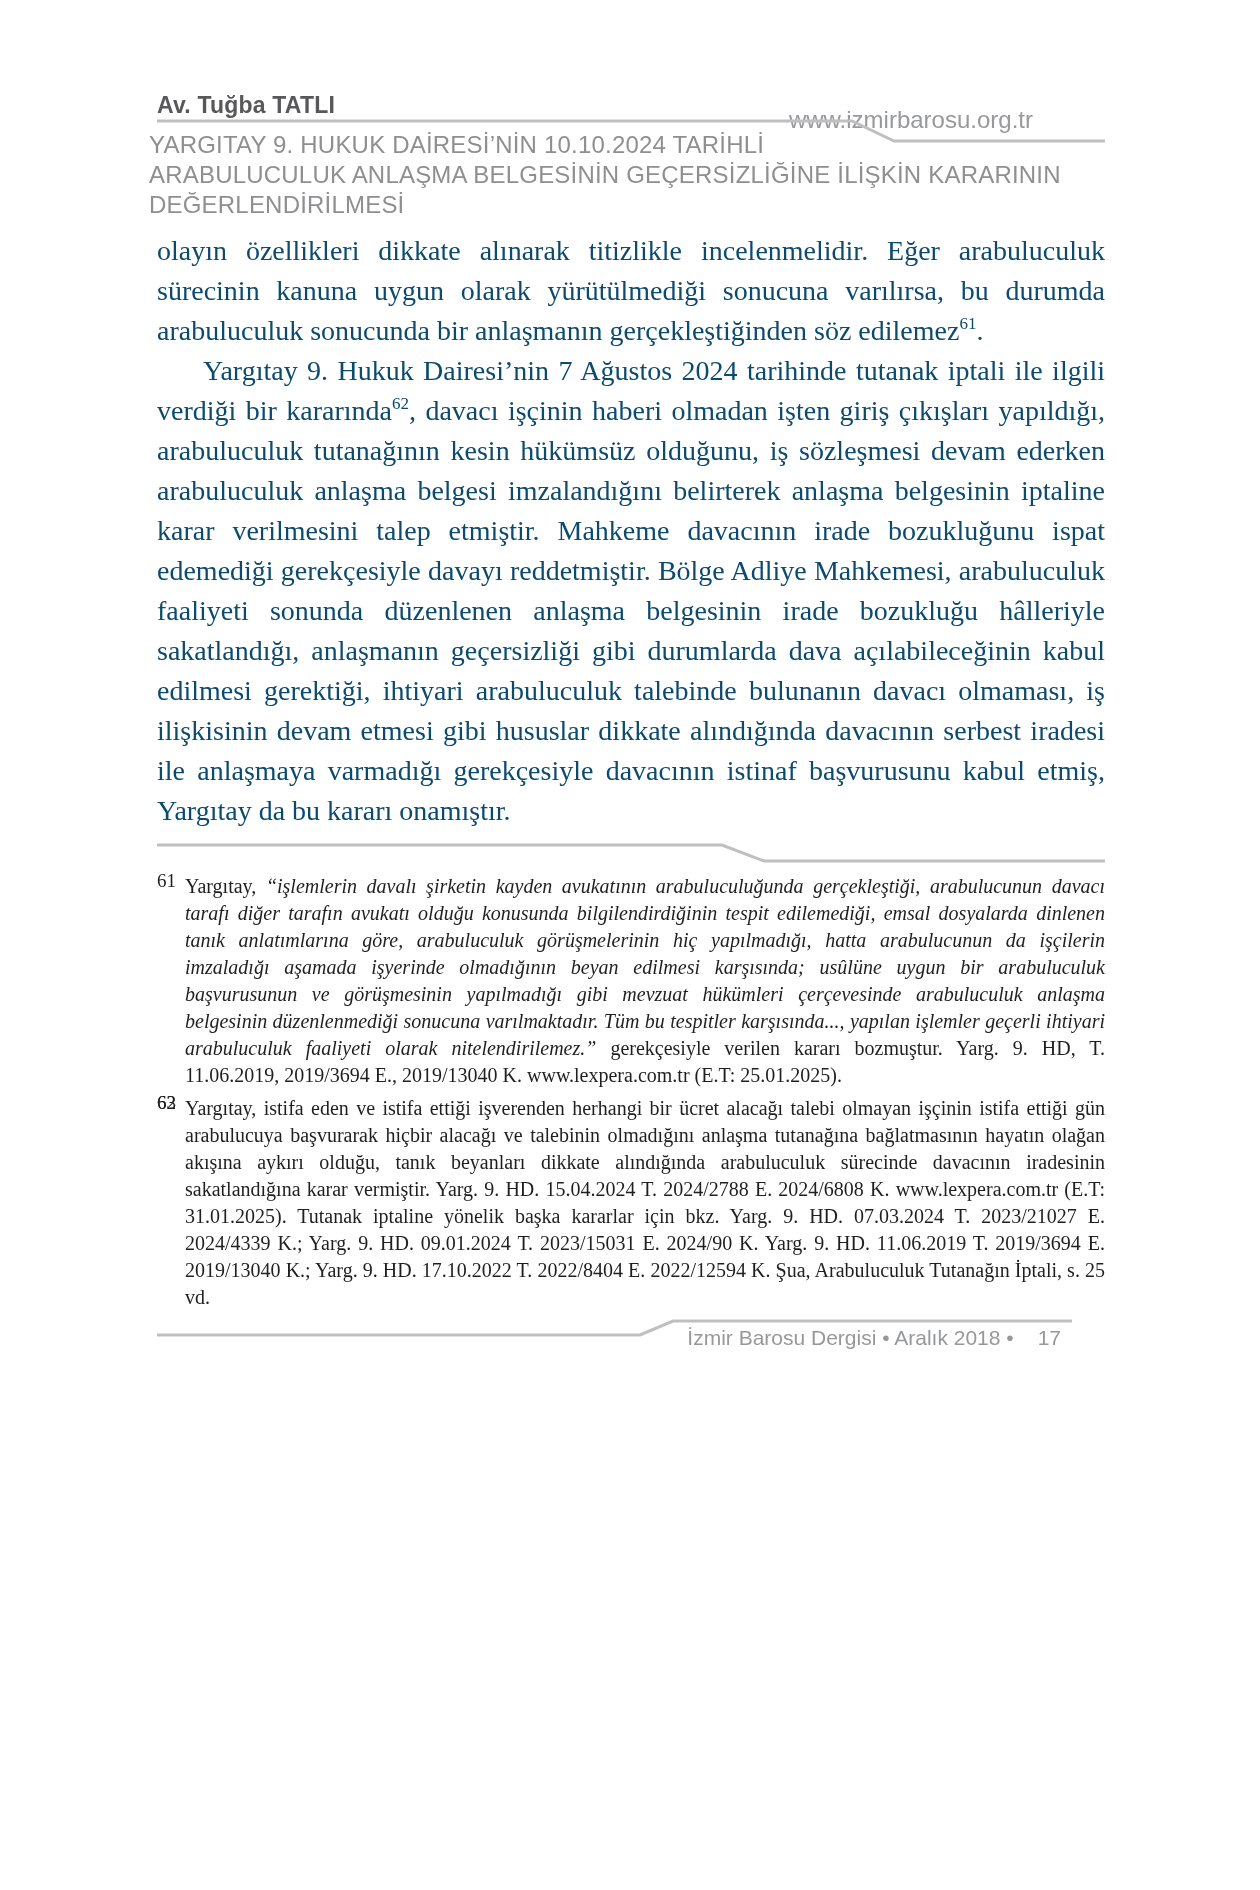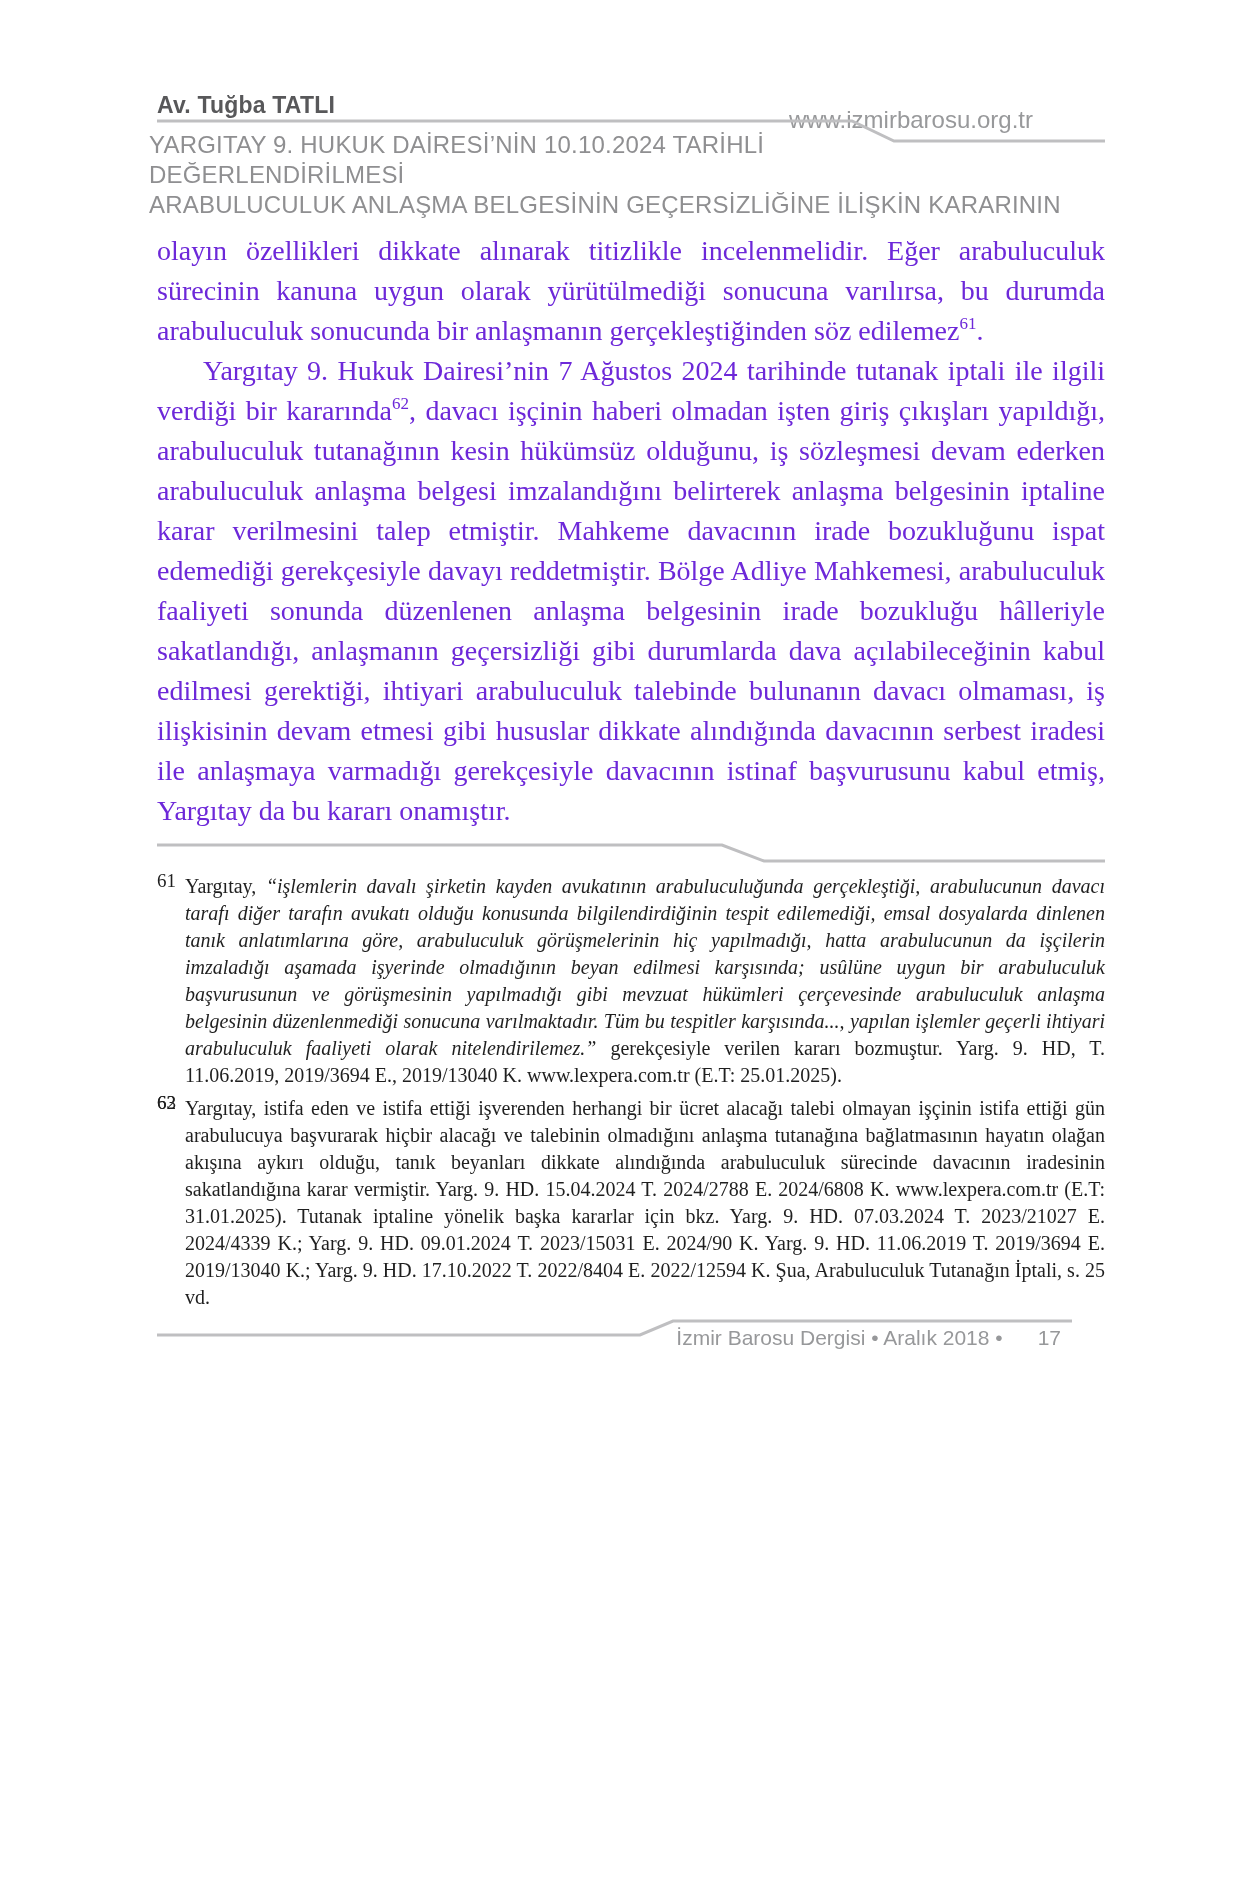--- a/index.html
+++ b/index.html
@@ -34,21 +34,21 @@
     letter-spacing: 0.2px;
   }
   .article-title div { white-space: nowrap; }
 
   
   .content {
     position: absolute; left: 157px; top: 231px; width: 948px;
   }
   .body-p {
     margin: 0; font-size: 28px; line-height: 40px;
-    text-align: justify; color: #6d28d9;
+    text-align: justify; color: #0c4a6e;
   }
   .body-p.indent { text-indent: 46px; }
   .fnref {
     font-size: 17px; line-height: 0;
     position: relative; top: -11px; letter-spacing: 0;
   }
 
   
   .footnote-rule { display: block; margin-top: 12px; }
 
@@ -67,37 +67,37 @@
   .footnote strong { font-weight: normal; }
 
   
   .footer { position: relative; margin-top: 8px; height: 44px; }
   .footer-rule { position: absolute; left: 0; top: 0; }
   .footer-text {
     position: absolute; right: 44px; top: 7px;
     font-family: "Liberation Sans", sans-serif;
     font-size: 21px; color: #97989a; white-space: nowrap;
   }
-  .footer-text .pagenum { margin-left: 35px; }
+  .footer-text .pagenum { margin-left: 24px; }
 </style>
 </head>
 <body>
 
 <div class="page">
 
   <div>
     <div class="author">Av. Tuğba TATLI</div>
     <div class="website">www.izmirbarosu.org.tr</div>
     <svg class="header-rule" width="948" height="26" viewBox="0 0 948 26">
       <polyline points="0,3 695,3 737,23 948,23" fill="none" stroke="#bfbfc1" stroke-width="3"></polyline>
     </svg>
     <div class="article-title">
       <div>YARGITAY 9. HUKUK DAİRESİ’NİN 10.10.2024 TARİHLİ</div>
+      <div>ARABULUCULUK ANLAŞMA BELGESİNİN GEÇERSİZLİĞİNE İLİŞKİN KARARININ</div>
       <div>DEĞERLENDİRİLMESİ</div>
-      <div>ARABULUCULUK ANLAŞMA BELGESİNİN GEÇERSİZLİĞİNE İLİŞKİN KARARININ</div>
     </div>
   </div>
 
   <main class="content">
 
     <p class="body-p"><span>olayın özellikleri dikkate alınarak titizlikle incelenmelidir. Eğer arabuluculuk sürecinin kanuna uygun olarak yürütülmediği sonucuna varılırsa, bu durumda arabuluculuk sonucunda bir anlaşmanın gerçekleştiğinden söz edilemez</span><span class="fnref">61</span><span>.</span></p>
 
     <p class="body-p indent"><span>Yargıtay 9. Hukuk Dairesi’nin 7 Ağustos 2024 tarihinde tutanak iptali ile ilgili verdiği bir kararında</span><span class="fnref">62</span><span>, davacı işçinin haberi olmadan işten giriş çıkışları yapıldığı, arabuluculuk tutanağının kesin hükümsüz olduğunu, iş sözleşmesi devam ederken arabuluculuk anlaşma belgesi imzalandığını belirterek anlaşma belgesinin iptaline karar verilmesini talep etmiştir. Mahkeme davacının irade bozukluğunu ispat edemediği gerekçesiyle davayı reddetmiştir. Bölge Adliye Mahkemesi, arabuluculuk faaliyeti sonunda düzenlenen anlaşma belgesinin irade bozukluğu hâlleriyle sakatlandığı, anlaşmanın geçersizliği gibi durumlarda dava açılabileceğinin kabul edilmesi gerektiği, ihtiyari arabuluculuk talebinde bulunanın davacı olmaması, iş ilişkisinin devam etmesi gibi hususlar dikkate alındığında davacının serbest iradesi ile anlaşmaya varmadığı gerekçesiyle davacının istinaf başvurusunu kabul etmiş, Yargıtay da bu kararı onamıştır.</span></p>
 
 

